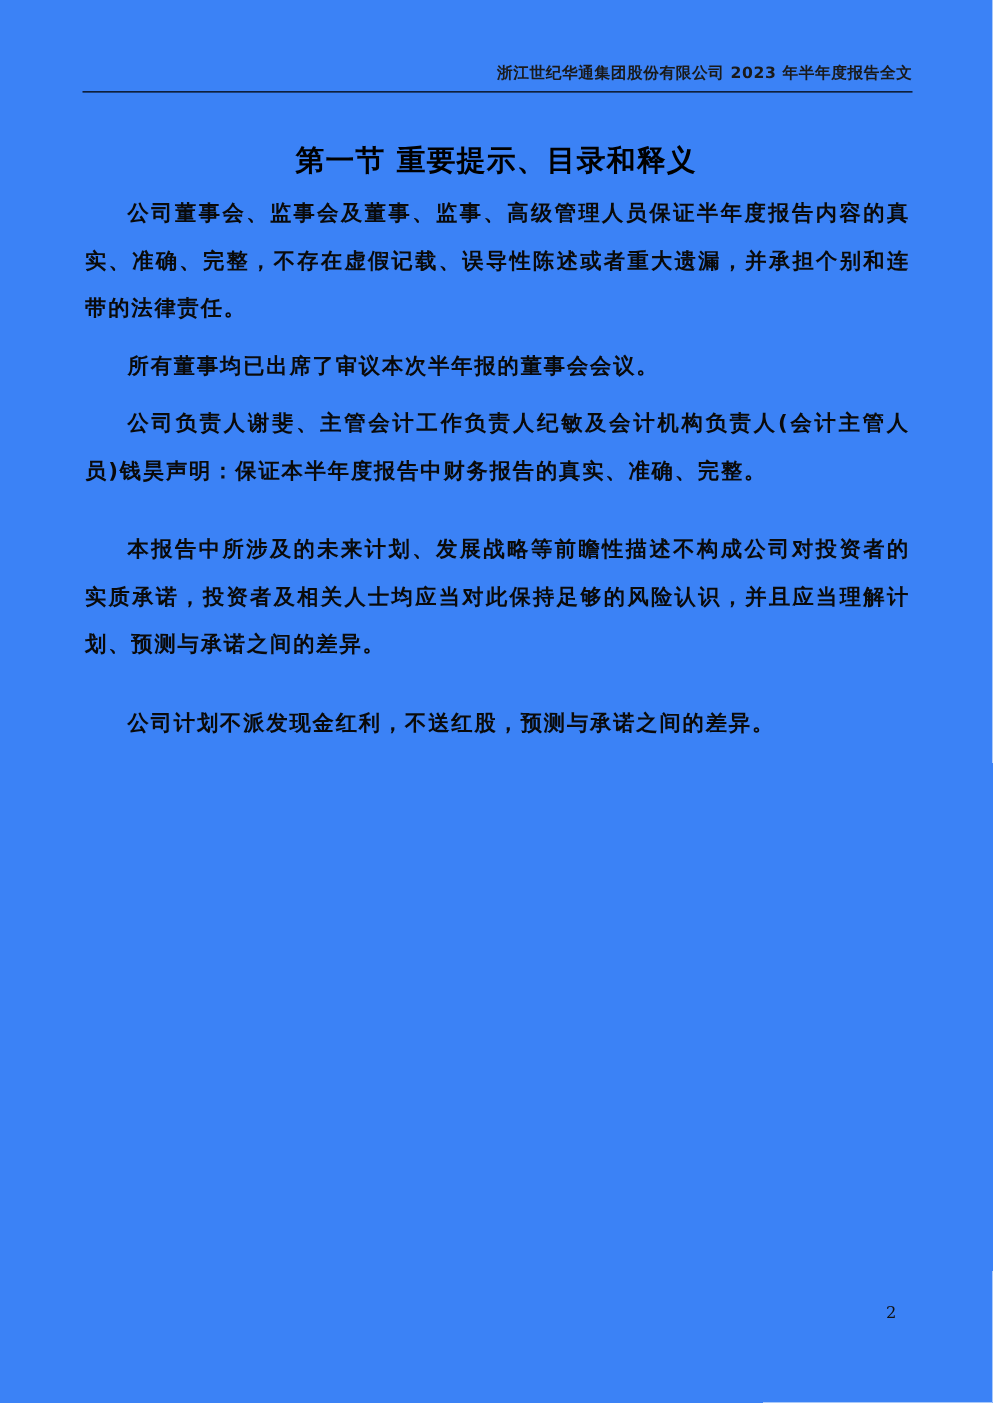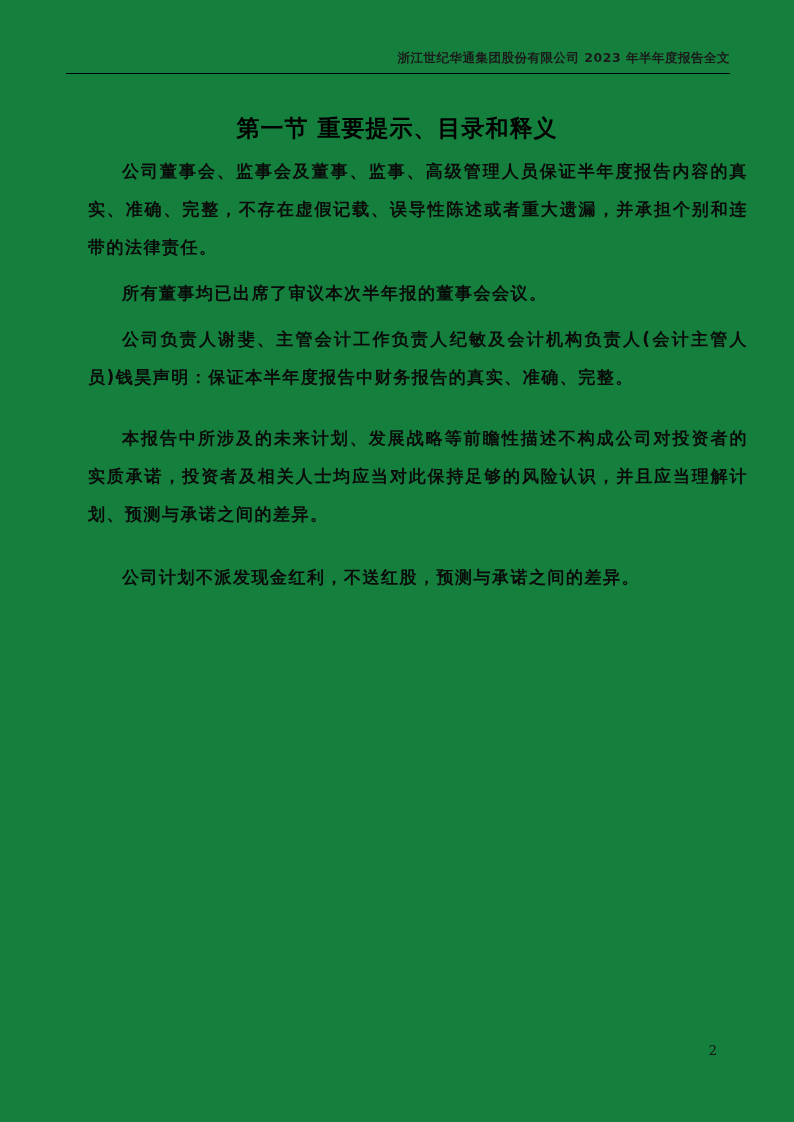--- a/index.html
+++ b/index.html
@@ -5,21 +5,21 @@
   html, body {
     margin: 0;
     padding: 0;
     background: #ffffff;
   }
   .page {
     position: relative;
     width: 794px;
     height: 1122px;
     margin: 0 auto;
-    background: #15803d;
+    background: #3b82f6;
     font-family: "DejaVu Sans", "Liberation Sans", sans-serif;
     color: #000000;
     overflow: hidden;
     box-sizing: border-box;
   }
   .header {
     position: absolute;
     top: 50px;
     left: 66px;
     right: 64px;
@@ -39,35 +39,33 @@
     text-align: center;
     font-size: 23px;
     font-weight: bold;
     letter-spacing: 1px;
   }
   .content {
     position: absolute;
     top: 152px;
     left: 68px;
     width: 660px;
-    margin-left: 20px;
   }
   .para {
     margin: 0 0 8px 0;
     font-size: 17px;
     font-weight: bold;
     line-height: 38px;
     letter-spacing: 1.5px;
     text-indent: 2em;
     text-align: justify;
     color: #0a0a0a;
   }
   .para.gap-before {
     margin-top: 25px;
-    font-family: Liberation Mono, monospace;
   }
   .page-number {
     position: absolute;
     right: 77px;
     bottom: 64px;
     font-size: 13px;
     font-weight: normal;
     font-family: "DejaVu Serif", "Liberation Serif", serif;
     color: #111111;
   }

